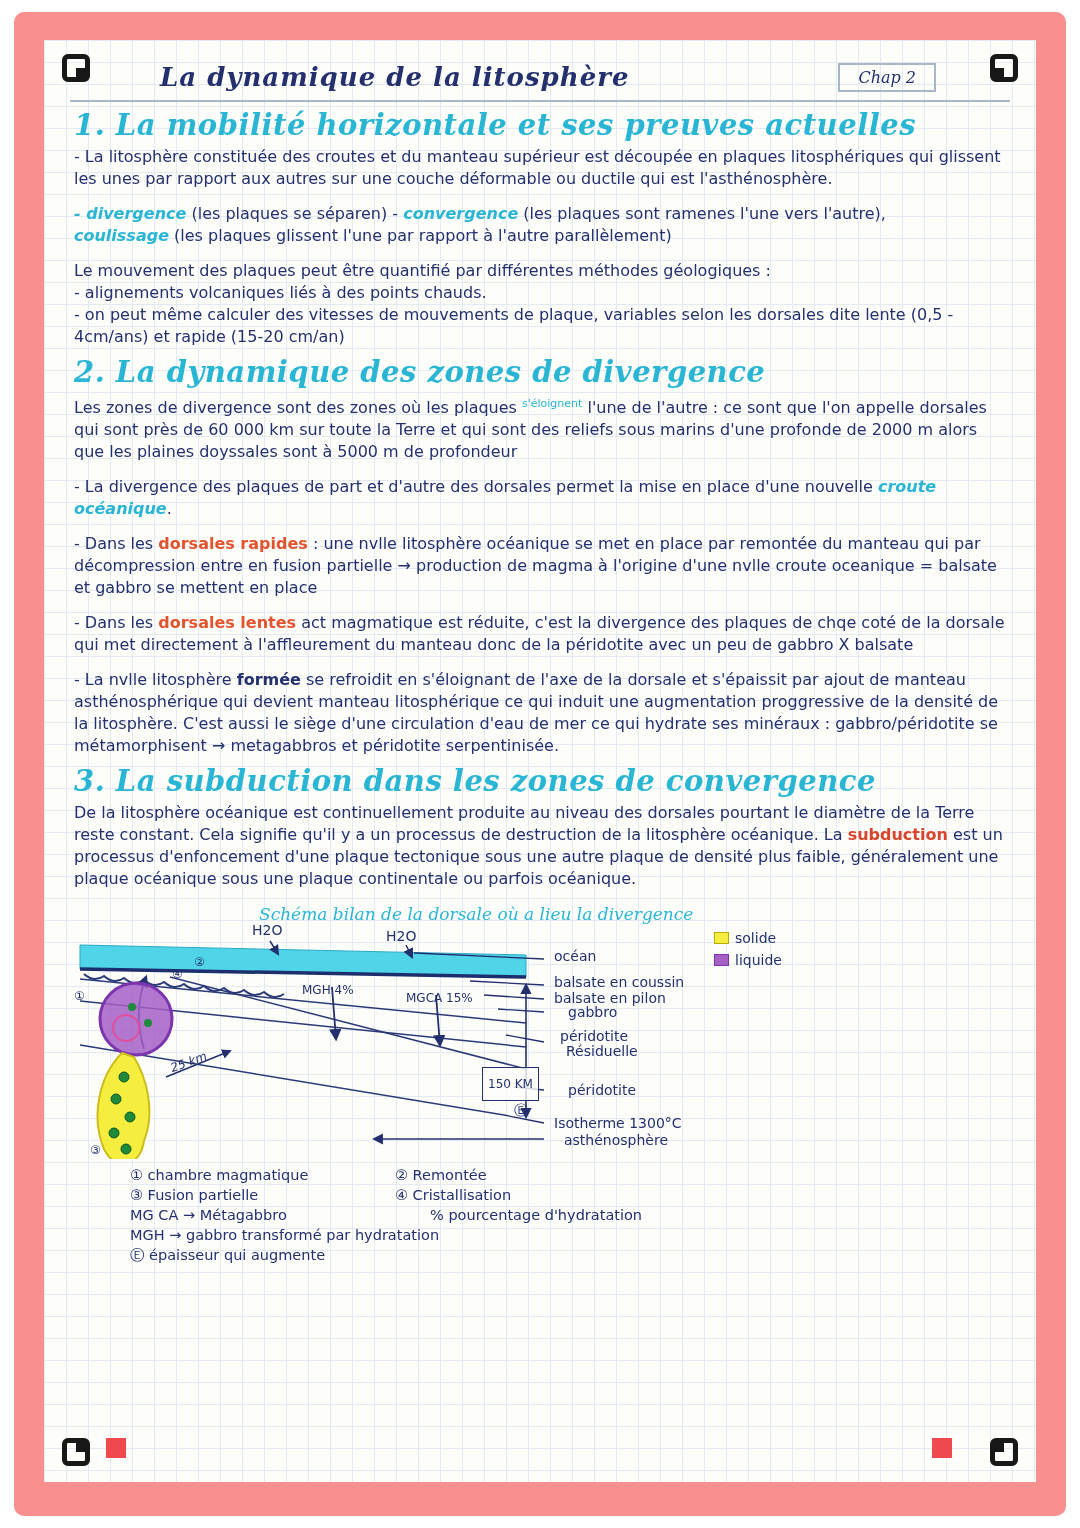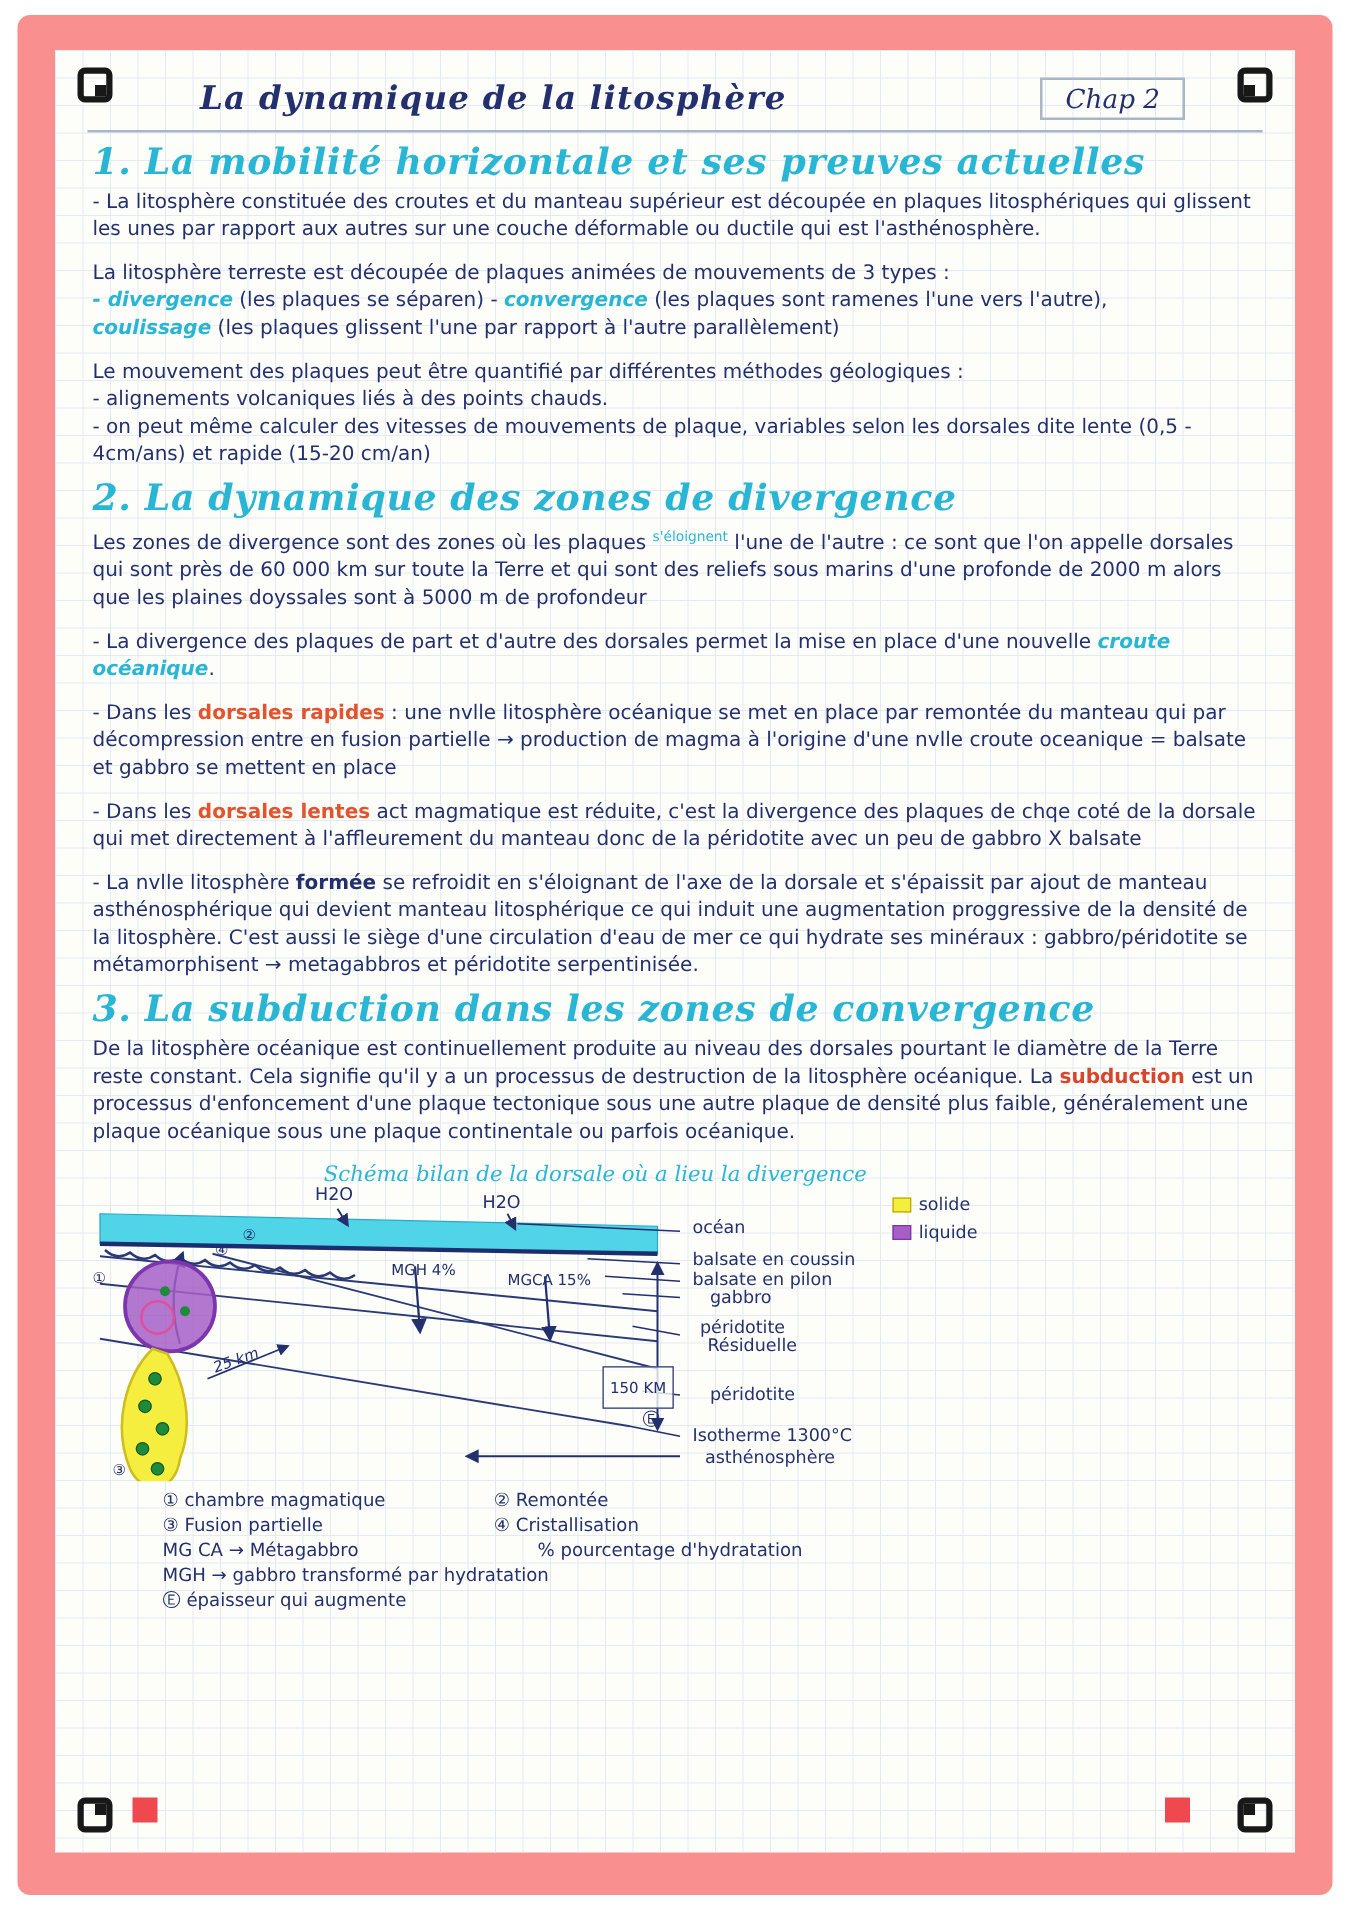--- a/index.html
+++ b/index.html
@@ -4,21 +4,21 @@
 <style>
   * { box-sizing: border-box; margin: 0; padding: 0; }
   body { width: 1080px; height: 1528px; background: #ffffff; font-family: "DejaVu Sans", sans-serif; }
   .photo { width: 1080px; height: 1528px; padding: 12px 14px; background: #ffffff; }
   .frame { width: 100%; height: 100%; background: #f9908f; border-radius: 10px; padding: 28px 30px 34px 30px; }
   .page { position: relative; width: 100%; height: 100%; background: #fdfdfa; padding: 16px 26px;
           background-image: linear-gradient(#e4eaf1 1px, transparent 1px), linear-gradient(90deg, #e4eaf1 1px, transparent 1px);
           background-size: 22px 22px; overflow: hidden; }
   .header { display: flex; align-items: center; border-bottom: 2px solid #a9b6c6; padding: 6px 40px 8px 90px; gap: 29px; }
   .title { flex: 1; font-family: "DejaVu Serif", serif; font-style: italic; font-weight: bold; font-size: 26px; color: #24306e; letter-spacing: 1px; }
-  .chap-box { border: 2px solid #a9b6c6; padding: 3px 18px; font-family: "DejaVu Serif", serif; font-style: italic; font-size: 21px; color: #24306e; margin-right: 22px; text-align: center; }
+  .chap-box { border: 2px solid #a9b6c6; padding: 3px 18px; font-family: "DejaVu Serif", serif; font-style: italic; font-size: 16px; color: #24306e; margin-right: 34px; text-align: center; }
   h2.h-cyan { font-family: "DejaVu Serif", serif; font-style: italic; font-weight: bold; color: #29b6d4; font-size: 29px; letter-spacing: 0.5px; margin: 12px 0 10px 4px; }
   .content { font-size: 16px; line-height: 22px; color: #24306e; }
   .content p { margin: 0 4px 13px 4px; }
   .prewrap { white-space: pre-wrap; }
   .kw-cyan { color: #29b6d4; font-weight: bold; font-style: italic; }
   .kw-orange { color: #e2542e; font-weight: bold; }
   .kw-red { color: #d9452c; font-weight: bold; }
   .kw-bold { font-weight: bold; }
   .sup-note { font-size: 11px; vertical-align: super; color: #29b6d4; }
   
@@ -71,22 +71,21 @@
       <div class="header">
         <div class="title">La dynamique de la litosphère</div>
         <div class="chap-box">Chap 2</div>
       </div>
 
       <div class="content">
 
         <h2 class="h-cyan">1. La mobilité horizontale et ses preuves actuelles</h2>
         <p><span class="prewrap">- La litosphère constituée des croutes et du manteau supérieur est découpée en plaques litosphériques qui glissent les unes par rapport aux autres sur une couche déformable ou ductile qui est l'asthénosphère.</span></p>
         <p>
-          <span class="prewrap">La litosphère terreste est découpée de plaques animées de mouvements de 3 types :
-</span><span class="kw-cyan">- divergence</span><span class="prewrap"> (les plaques se séparen) - </span><span class="kw-cyan">convergence</span><span class="prewrap"> (les plaques sont ramenes l'une vers l'autre),
+          <span class="kw-cyan">- divergence</span><span class="prewrap"> (les plaques se séparen) - </span><span class="kw-cyan">convergence</span><span class="prewrap"> (les plaques sont ramenes l'une vers l'autre),
 </span><span class="kw-cyan">coulissage</span><span class="prewrap"> (les plaques glissent l'une par rapport à l'autre parallèlement)</span>
         </p>
         <p><span class="prewrap">Le mouvement des plaques peut être quantifié par différentes méthodes géologiques :
 - alignements volcaniques liés à des points chauds.
 - on peut même calculer des vitesses de mouvements de plaque, variables selon les dorsales dite lente (0,5 - 4cm/ans) et rapide (15-20 cm/an)</span></p>
 
         <h2 class="h-cyan">2. La dynamique des zones de divergence</h2>
         <p>
           <span>Les zones de divergence sont des zones où les plaques </span><span class="sup-note">s'éloignent</span><span> l'une de l'autre : ce sont que l'on appelle dorsales qui sont près de 60 000 km sur toute la Terre et qui sont des reliefs sous marins d'une profonde de 2000 m alors que les plaines doyssales sont à 5000 m de profondeur</span>
         </p>
@@ -167,21 +166,21 @@
             <span class="dlabel" style="left:312px; top:2px;">H2O</span>
             <span class="dlabel" style="left:480px; top:22px;">océan</span>
             <span class="dlabel" style="left:480px; top:48px;">balsate en coussin</span>
             <span class="dlabel" style="left:480px; top:64px;">balsate en pilon</span>
             <span class="dlabel" style="left:494px; top:78px;">gabbro</span>
             <span class="dlabel" style="left:486px; top:102px;">péridotite</span>
             <span class="dlabel" style="left:492px; top:117px;">Résiduelle</span>
             <span class="dlabel" style="left:494px; top:156px;">péridotite</span>
             <span class="dlabel" style="left:480px; top:189px;">Isotherme 1300°C</span>
             <span class="dlabel" style="left:490px; top:206px;">asthénosphère</span>
-            <span class="dlabel small" style="left:239px; top:56px;text-align:right;">MGH 4%</span>
+            <span class="dlabel small" style="left:228px; top:56px;text-align:right;">MGH 4%</span>
             <span class="dlabel small" style="left:332px; top:64px;">MGCA 15%</span>
             <span class="dlabel small rot" style="left:96px; top:128px;">25 km</span>
             <span class="ruler-box" style="left:408px; top:140px;">150 KM</span>
             <span class="dlabel" style="left:440px; top:176px;">Ⓔ</span>
             <span class="dlabel small" style="left:0px; top:62px;">①</span>
             <span class="dlabel small" style="left:120px; top:28px;">②</span>
             <span class="dlabel small" style="left:16px; top:216px;">③</span>
             <span class="dlabel small" style="left:98px; top:40px;">④</span>
 
             

